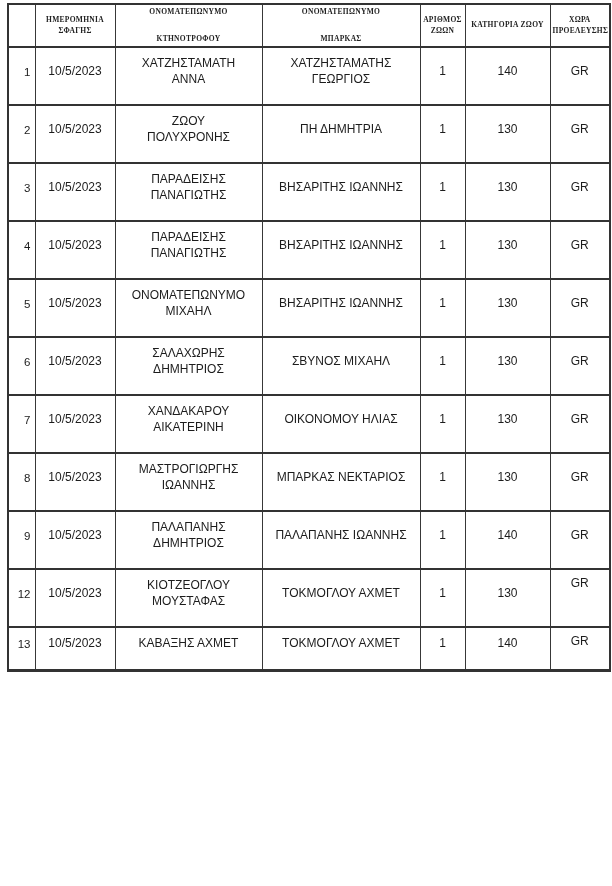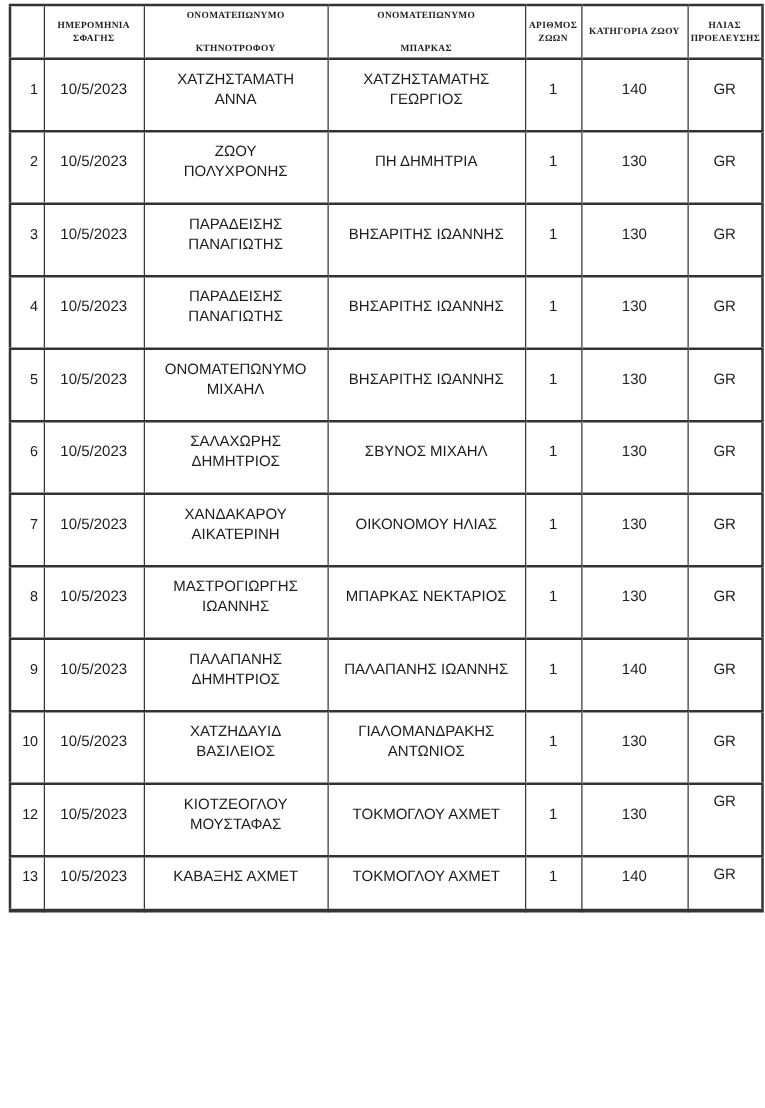--- a/index.html
+++ b/index.html
@@ -108,21 +108,21 @@
           <div>ΜΠΑΡΚΑΣ</div>
         </th>
         <th>
           <div>ΑΡΙΘΜΟΣ</div>
           <div>ΖΩΩΝ</div>
         </th>
         <th>
           <div>ΚΑΤΗΓΟΡΙΑ ΖΩΟΥ</div>
         </th>
         <th>
-          <div>ΗΛΙΑΣ</div>
+          <div>ΧΩΡΑ</div>
           <div>ΠΡΟΕΛΕΥΣΗΣ</div>
         </th>
       </tr>
     </thead>
     <tbody>
 
       <tr class="r-std">
         <td class="num-cell">1</td>
         <td>10/5/2023</td>
         <td>
@@ -259,35 +259,20 @@
           </td>
         <td>
             <div>ΠΑΛΑΠΑΝΗΣ ΙΩΑΝΝΗΣ</div>
             <div></div>
           </td>
         <td>1</td>
         <td>140</td>
         <td>GR</td>
       </tr>
 
-      <tr class="r-std">
-        <td class="num-cell">10</td>
-        <td>10/5/2023</td>
-        <td>
-            <div>ΧΑΤΖΗΔΑΥΙΔ</div>
-            <div>ΒΑΣΙΛΕΙΟΣ</div>
-          </td>
-        <td>
-            <div>ΓΙΑΛΟΜΑΝΔΡΑΚΗΣ</div>
-            <div>ΑΝΤΩΝΙΟΣ</div>
-          </td>
-        <td>1</td>
-        <td>130</td>
-        <td>GR</td>
-      </tr>
 
 
       <tr class="r-std">
         <td class="num-cell">12</td>
         <td>10/5/2023</td>
         <td>
             <div>ΚΙΟΤΖΕΟΓΛΟΥ</div>
             <div>ΜΟΥΣΤΑΦΑΣ</div>
           </td>
         <td>

